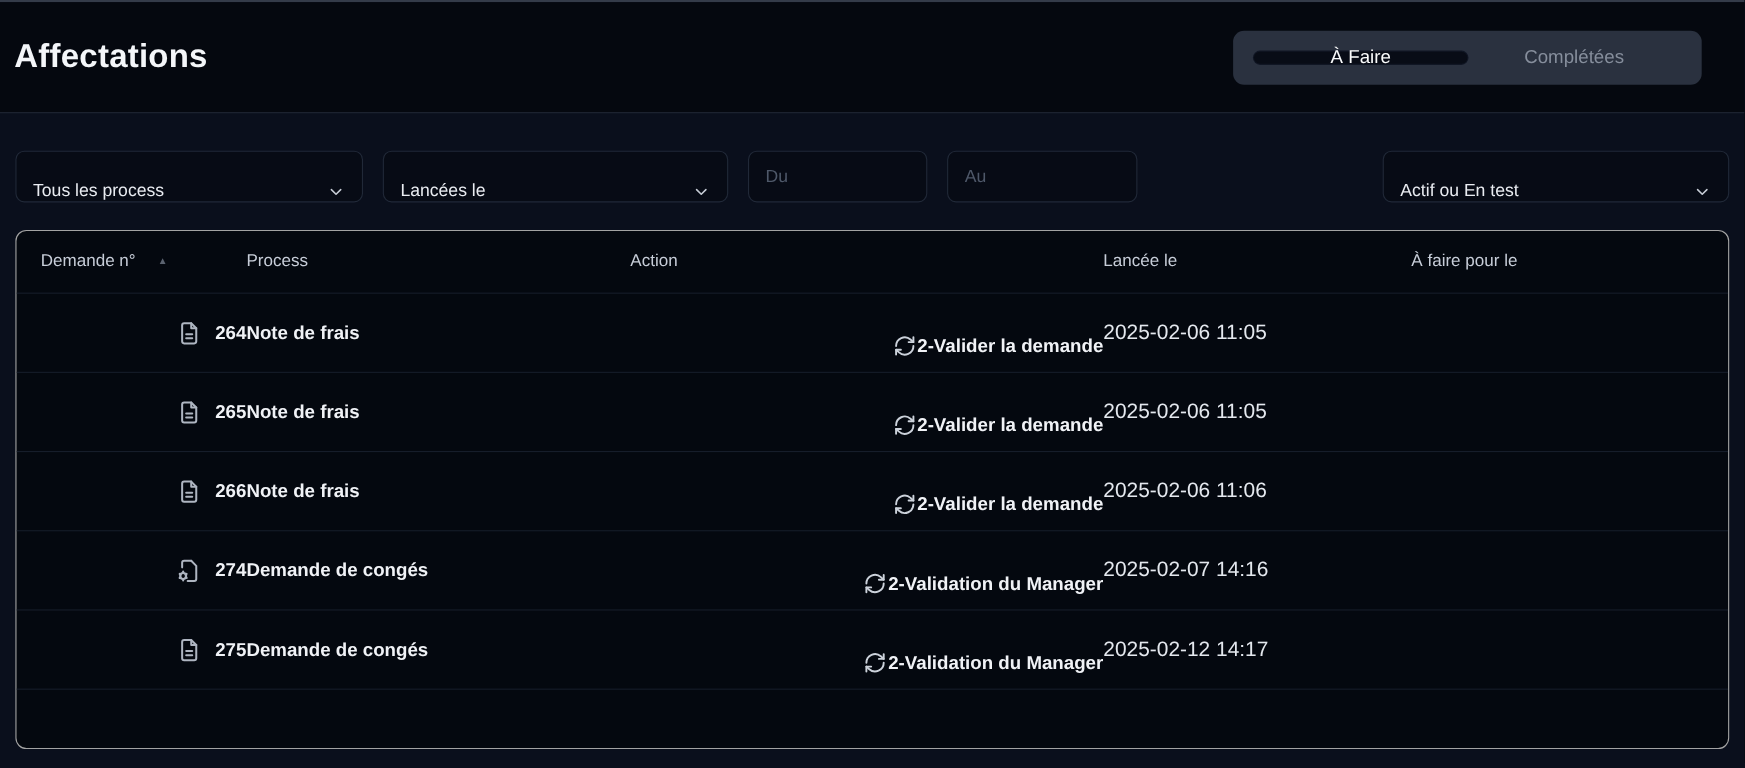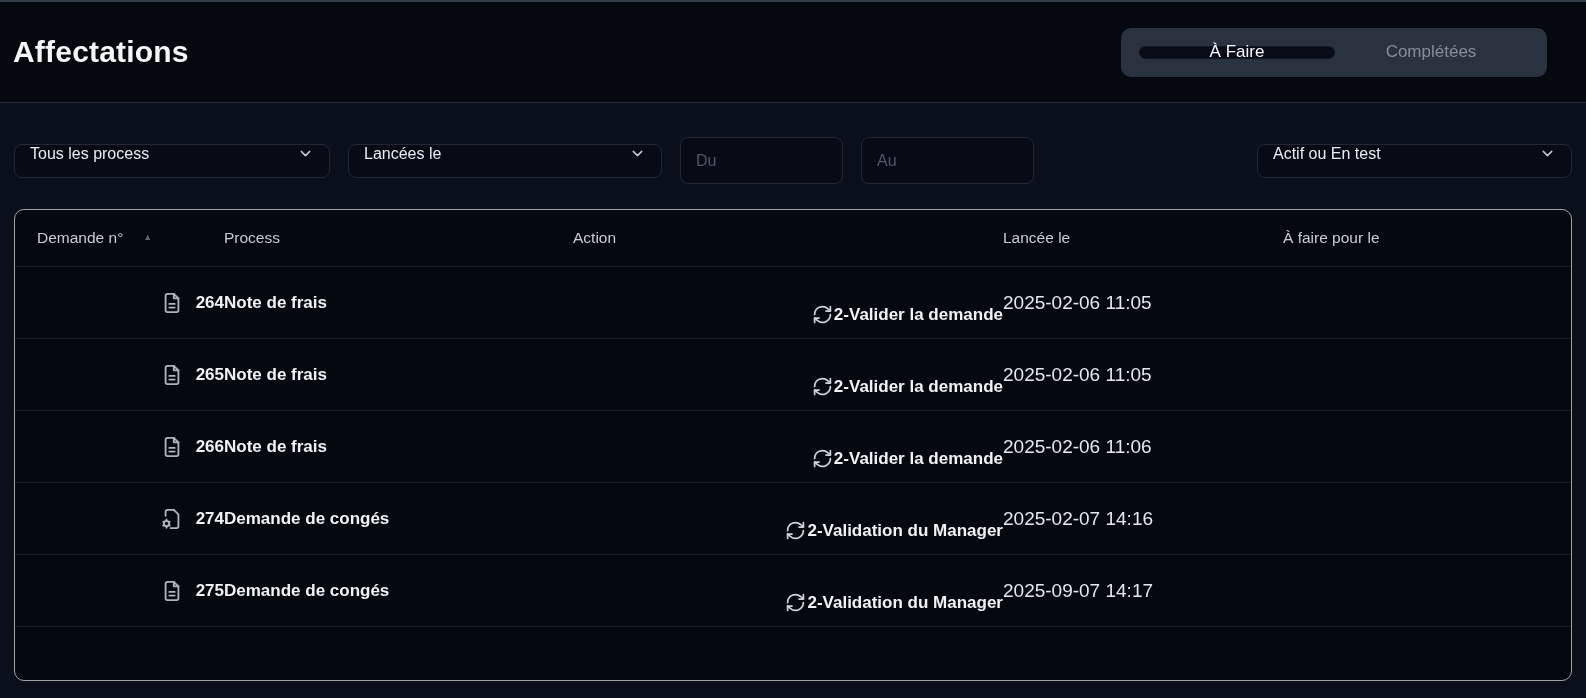--- a/index.html
+++ b/index.html
@@ -23,22 +23,22 @@
   .seg-btn {
     flex:1 1 0; display:flex; align-items:center; justify-content:center;
     font-size:17px; border-radius:8px; cursor:pointer; border:none;
     background:transparent; color:#868e9c; font-family:inherit;
   }
   .seg-btn.active { background:#080c16; color:#fafbfc; box-shadow:0 0 0 1px #101624; }
   
   .main { padding:0 14px; }
   .filter-row { display:flex; align-items:center; gap:18px; margin-top:34px; }
   .control {
-    height:34px; background:#070b15; border:1px solid #212938; border-radius:8px;
-    display:flex; align-items:flex-start; justify-content:space-between;
+    height:47px; background:#070b15; border:1px solid #212938; border-radius:8px;
+    display:flex; align-items:flex-end; justify-content:space-between;
     padding:0 15px; font-size:16px; color:#e9ecf1; cursor:pointer;
   }
   .control .chev { display:flex; align-items:center; color:#c6ccd5; }
   .ctl-process { width:316px; }
   .ctl-launched { width:314px; }
   .date-input {
     height:47px; width:163px; background:#070b15; border:1px solid #212938;
     border-radius:8px; padding:0 15px; font-size:16px; color:#e9ecf1;
     font-family:inherit; outline:none;
   }
@@ -255,19 +255,19 @@
             <span class="refresh-ic">
               <svg width="21" height="21" viewBox="0 0 24 24" fill="none" stroke="currentColor" stroke-width="2" stroke-linecap="round" stroke-linejoin="round">
                 <path d="M3 12a9 9 0 0 1 15-6.7L21 8"></path>
                 <path d="M21 3v5h-5"></path>
                 <path d="M21 12a9 9 0 0 1-15 6.7L3 16"></path>
                 <path d="M3 21v-5h5"></path>
               </svg>
             </span>
             <span>2-Validation du Manager</span>
           </div>
-          <div class="date-cell">2025-09-07 14:17</div>
+          <div class="date-cell">2025-02-12 14:17</div>
           <div class="date-cell"></div>
         </div>
       </div>
     <div class="tfoot"></div>
   </div>
 </div>
 
 </body></html>

